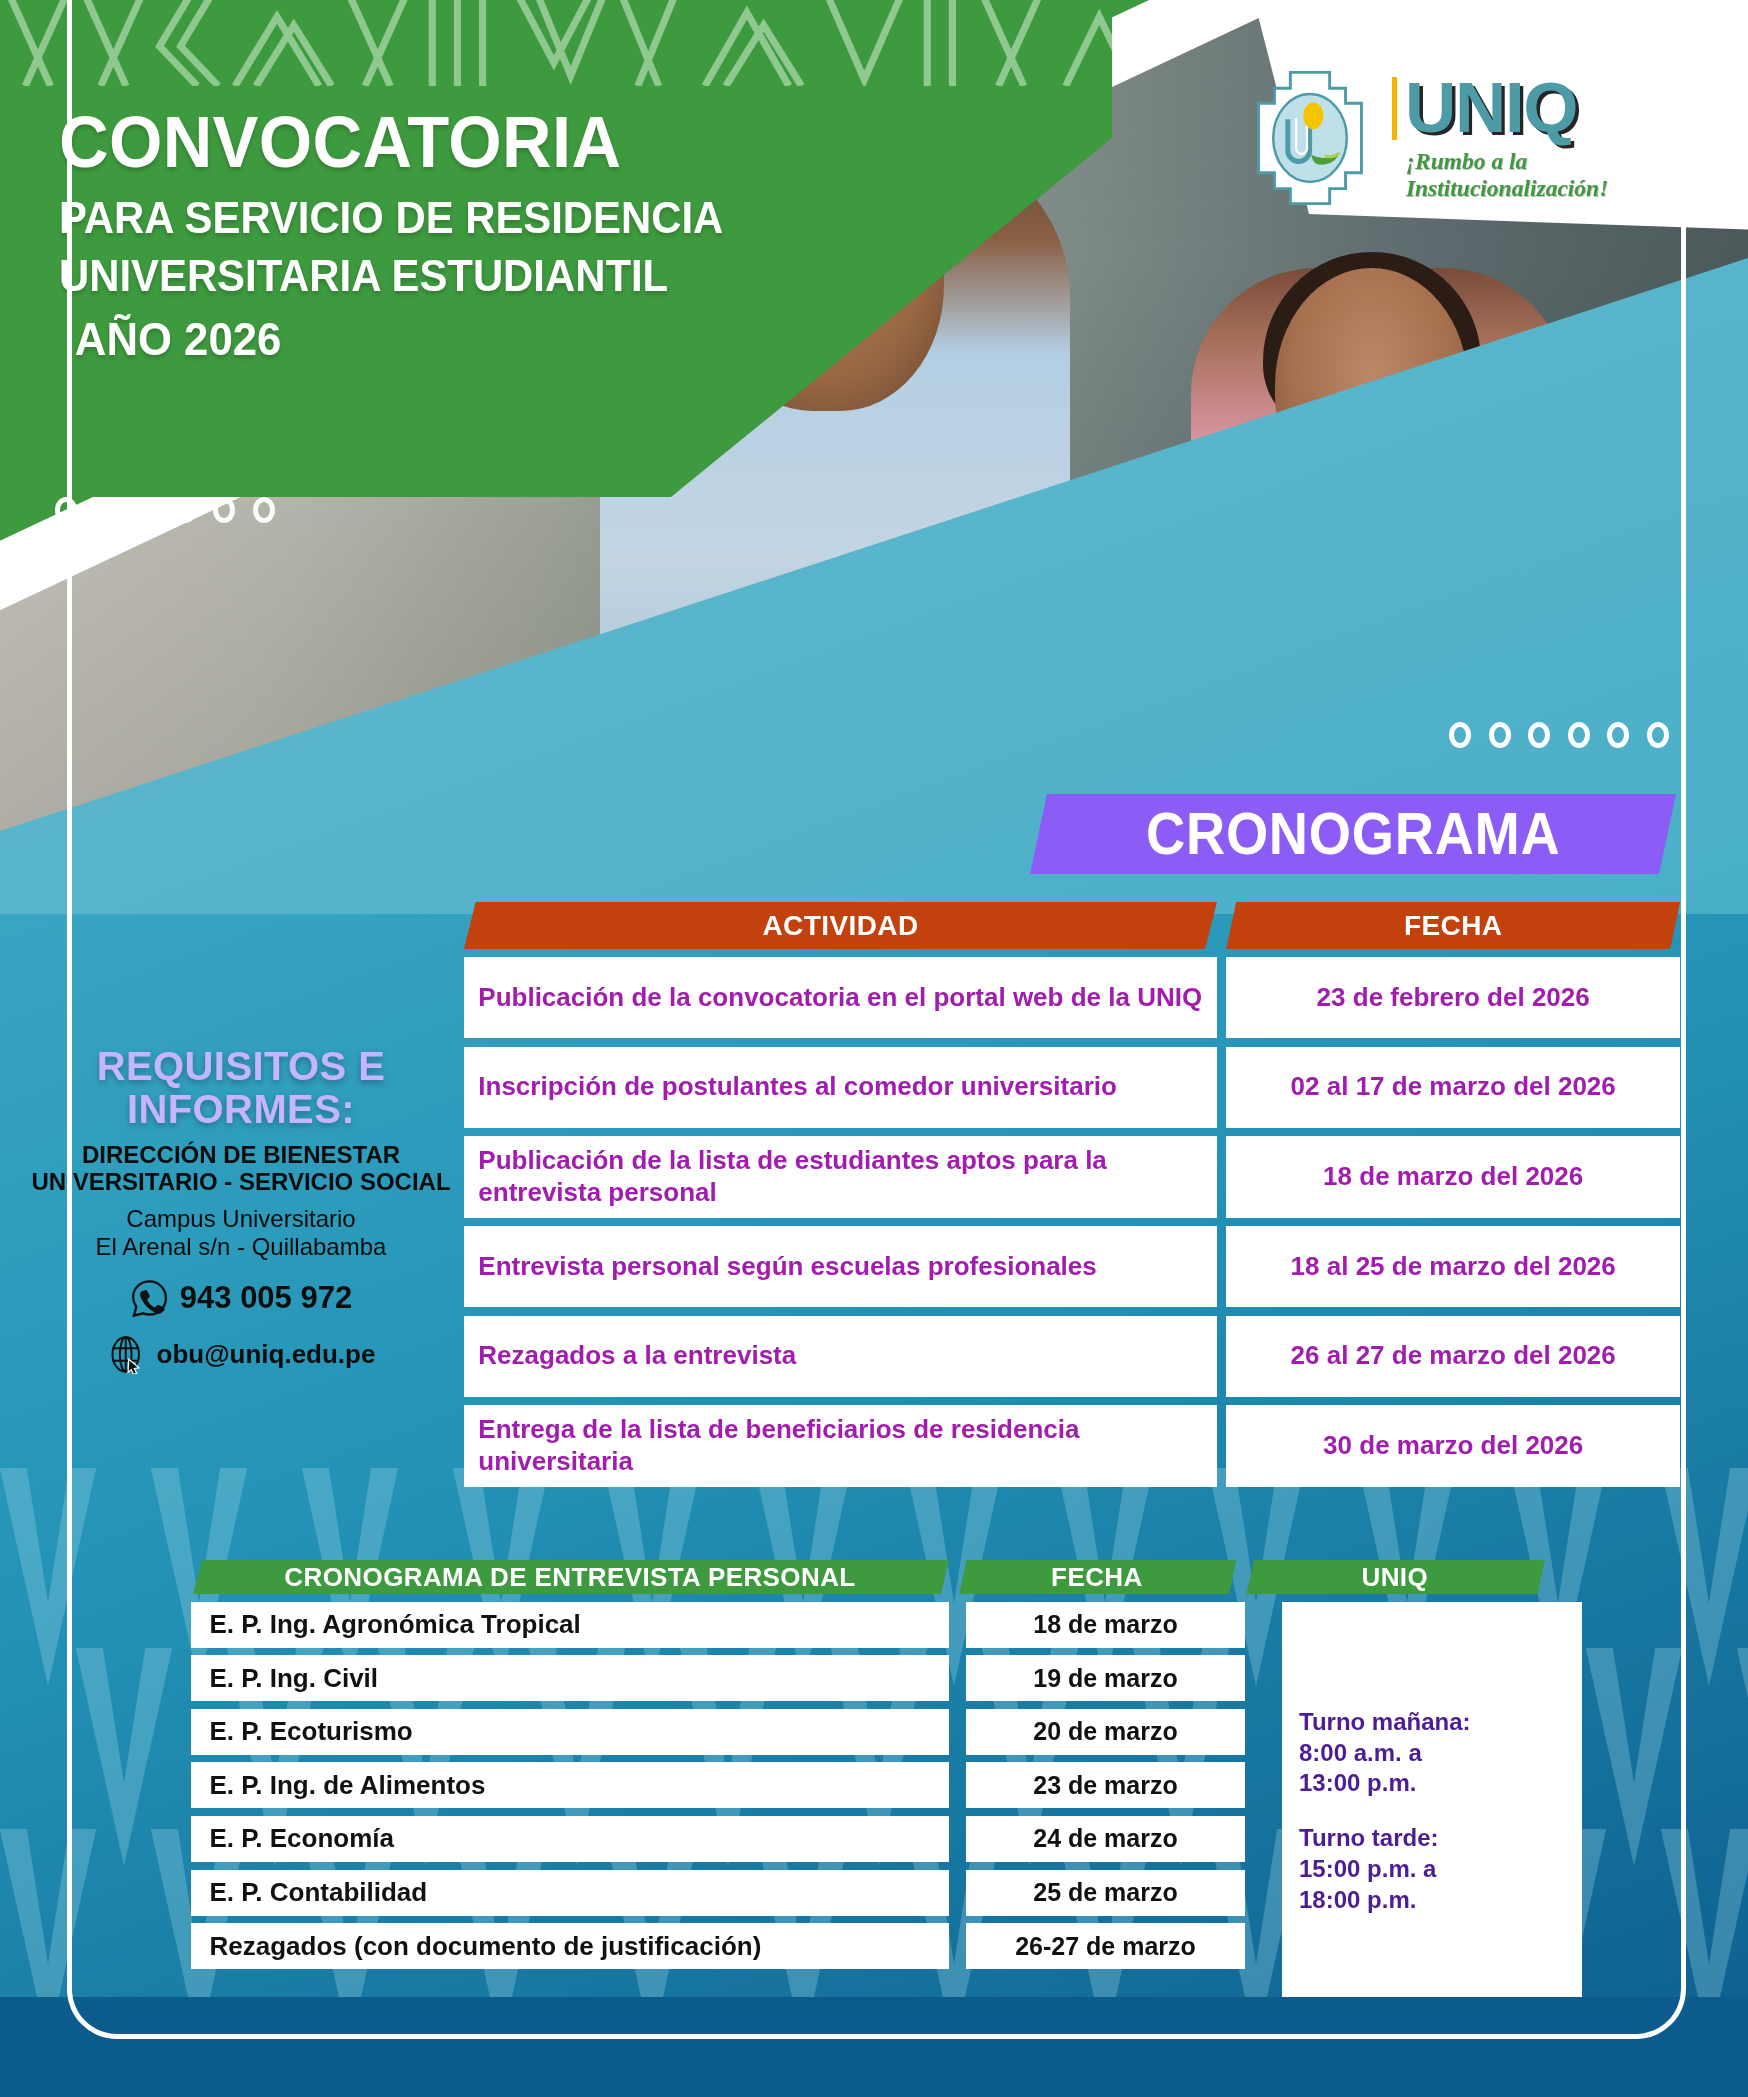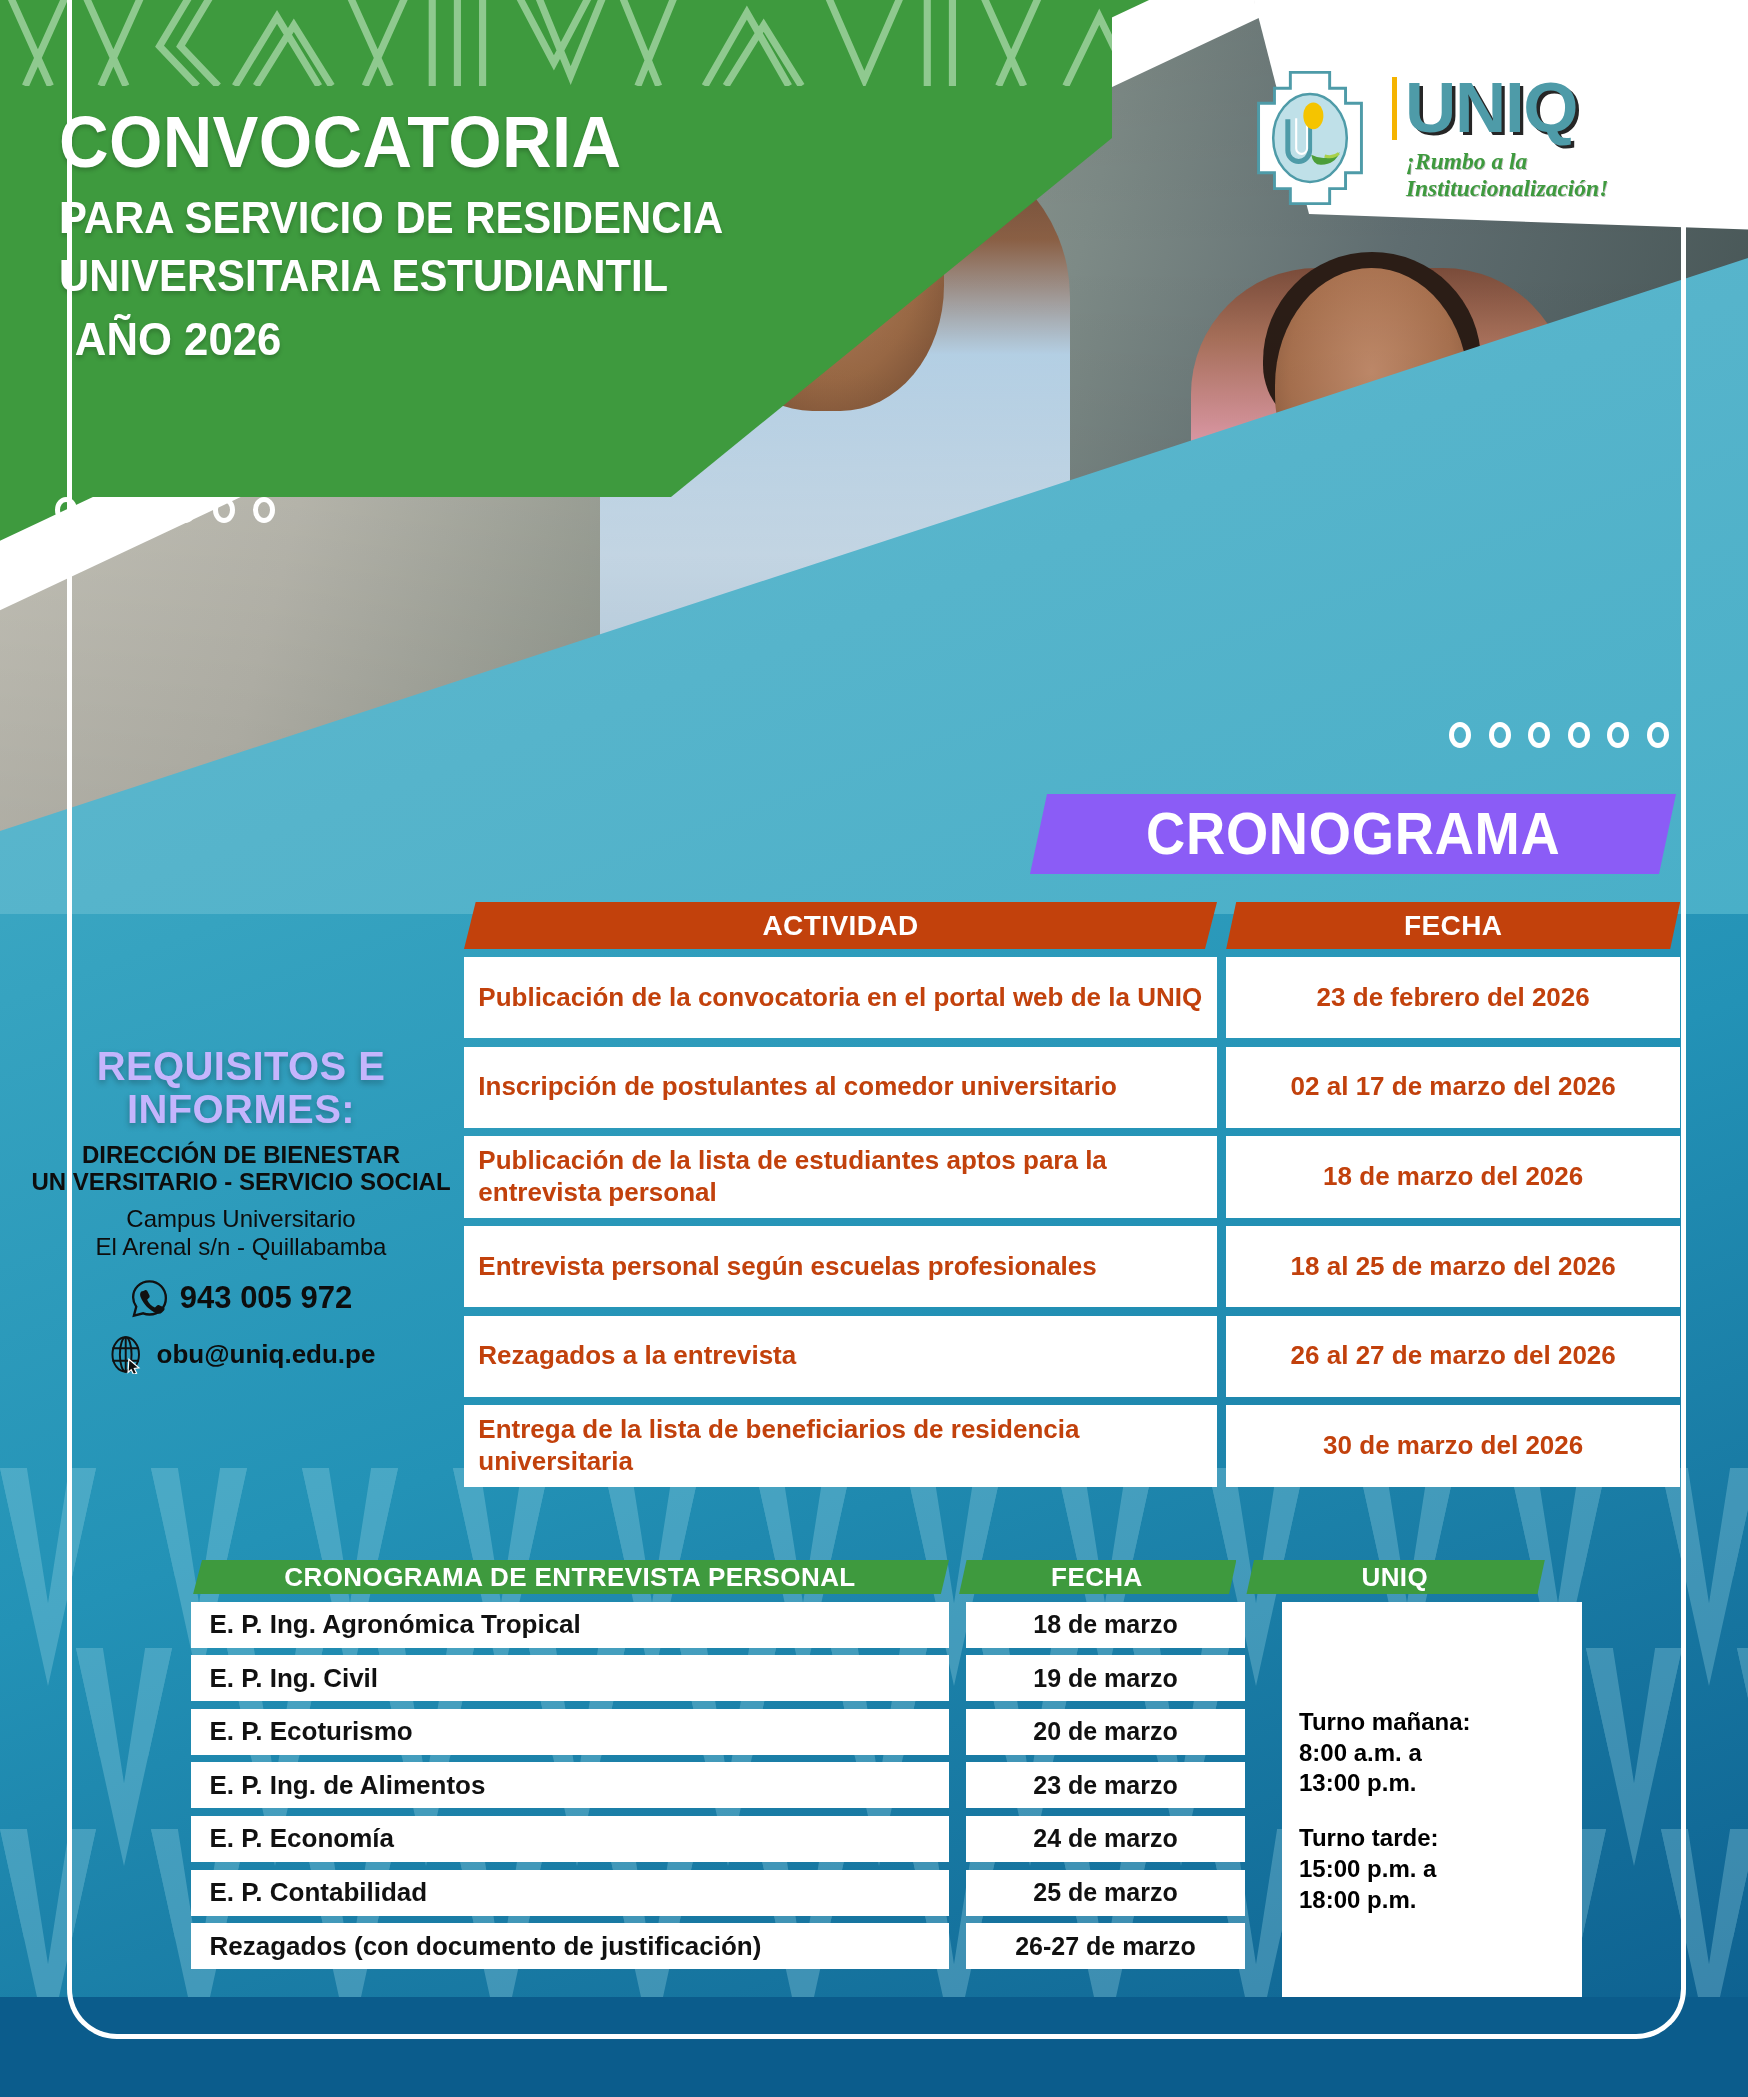--- a/index.html
+++ b/index.html
@@ -160,21 +160,21 @@
   .tbl{ position:absolute; left:464px; top:902px; width:1217px; }
   .thead{ display:flex; gap:9.2px; height:47px; }
   .th{
     background:#c2410c; display:flex; align-items:center; justify-content:center;
     color:#fff; font-size:28px; font-weight:bold; letter-spacing:0.4px;
   }
   .th.a{ width:753px; clip-path:polygon(11.7px 0,753px 0,741px 47px,0 47px); }
   .th.b{ width:454px; clip-path:polygon(10px 0,454px 0,444px 47px,0 47px); }
   .trow{ display:flex; gap:9.2px; margin-top:8.4px; }
   .td{
-    background:#ffffff; color:#c2410c; font-weight:bold;
+    background:#ffffff; color:#a21caf; font-weight:bold;
     display:flex; align-items:center;
     font-size:26px; line-height:1.22; padding:9.2px 14.3px;
   }
   .td.a{ width:753px; min-height:81px; }
   .td.b{ width:454px; min-height:81px; justify-content:center; text-align:center; }
 
   
   .req{ position:absolute; left:29px; top:1045px; width:424px; text-align:center; color:#0d0d0d; }
   .req-title{
     color:#c4b5fd; font-size:40px; font-weight:bold; line-height:1.08;
@@ -202,21 +202,21 @@
     width:758px; min-height:46px; background:#fff; display:flex; align-items:center;
     padding-left:18.5px; font-size:26px; font-weight:bold; color:#111;
   }
   .t2b{
     width:279px; min-height:46px; background:#fff; display:flex; align-items:center;
     justify-content:center; font-size:25px; font-weight:bold; color:#111;
   }
   .hora-cell{
     position:absolute; left:1282px; top:1602px; width:300px; height:487px;
     background:#ffffff; padding:105px 15px 0 17px;
-    font-size:24px; font-weight:bold; color:#000000; line-height:1.28;
+    font-size:24px; font-weight:bold; color:#4c1d95; line-height:1.28;
   }
   .hora-gap{ height:24px; }
 
   
   .bottom-strip{
     position:absolute; left:0; top:1997px; width:1748px; height:101px; background:#0B5C8C;
   }
   .frame{
     position:absolute; left:67px; top:-17px; width:1619px; height:2056px;
     border:5.9px solid #ffffff; border-radius:0 0 50px 50px; border-top:none;

